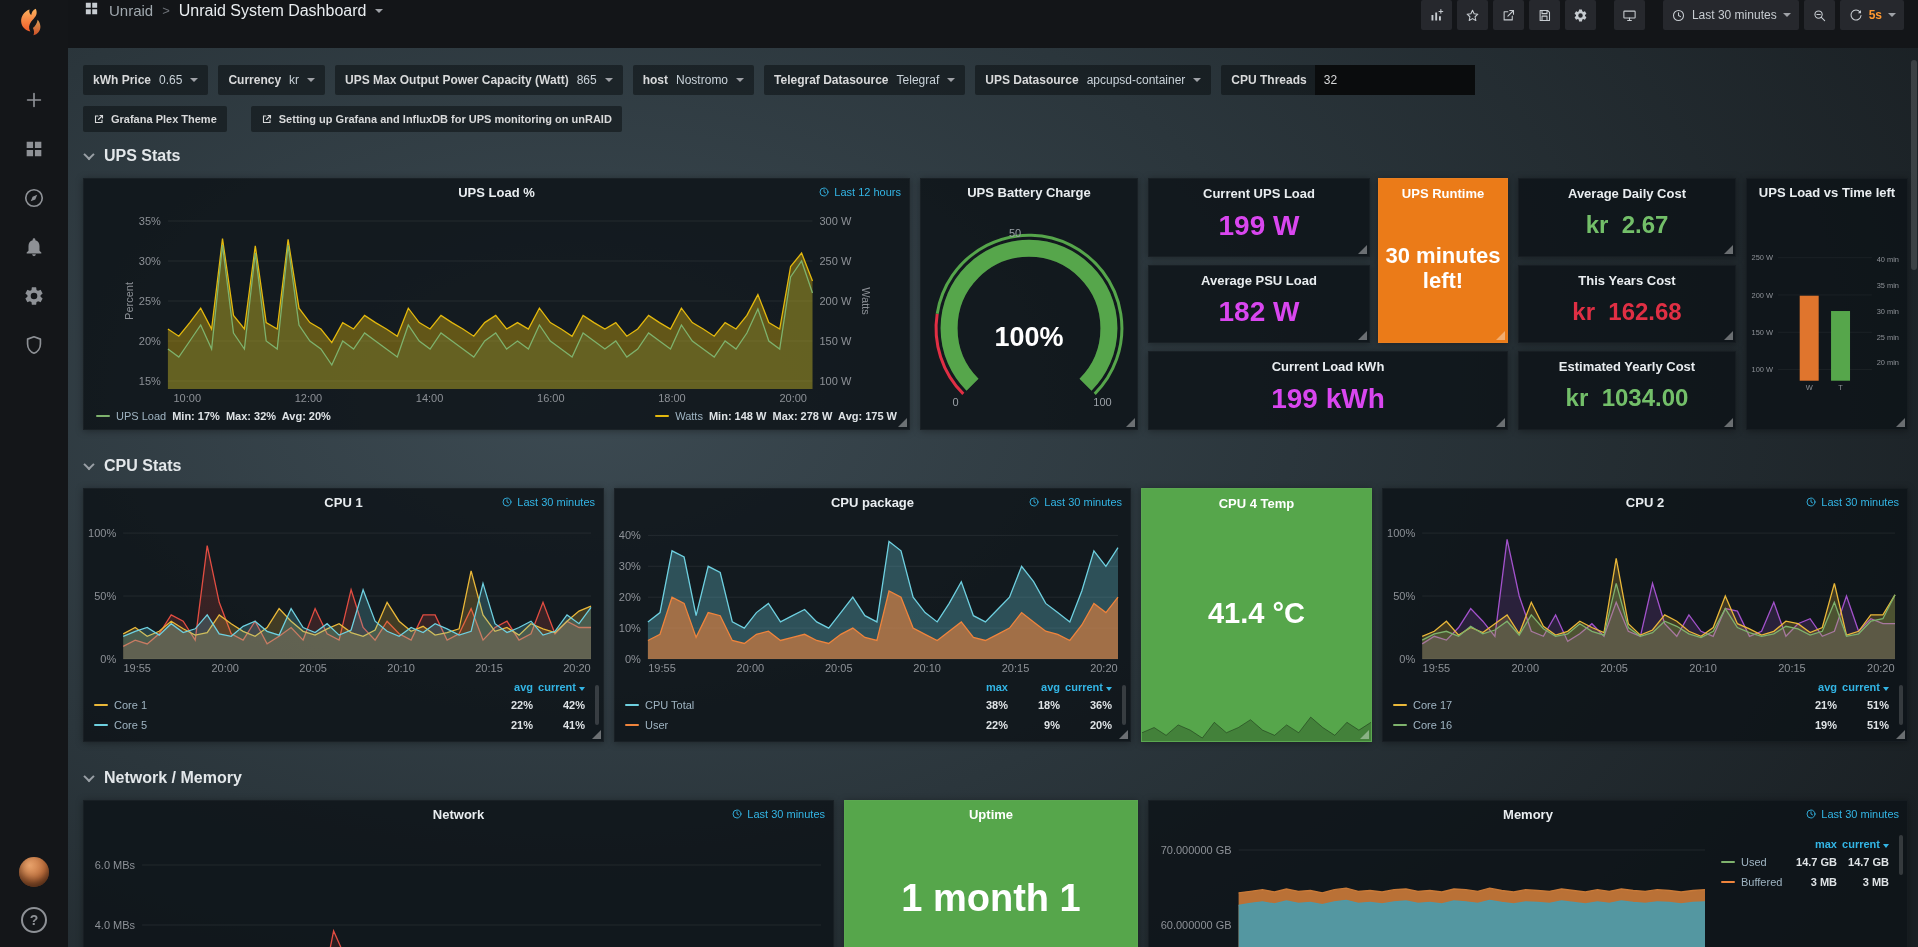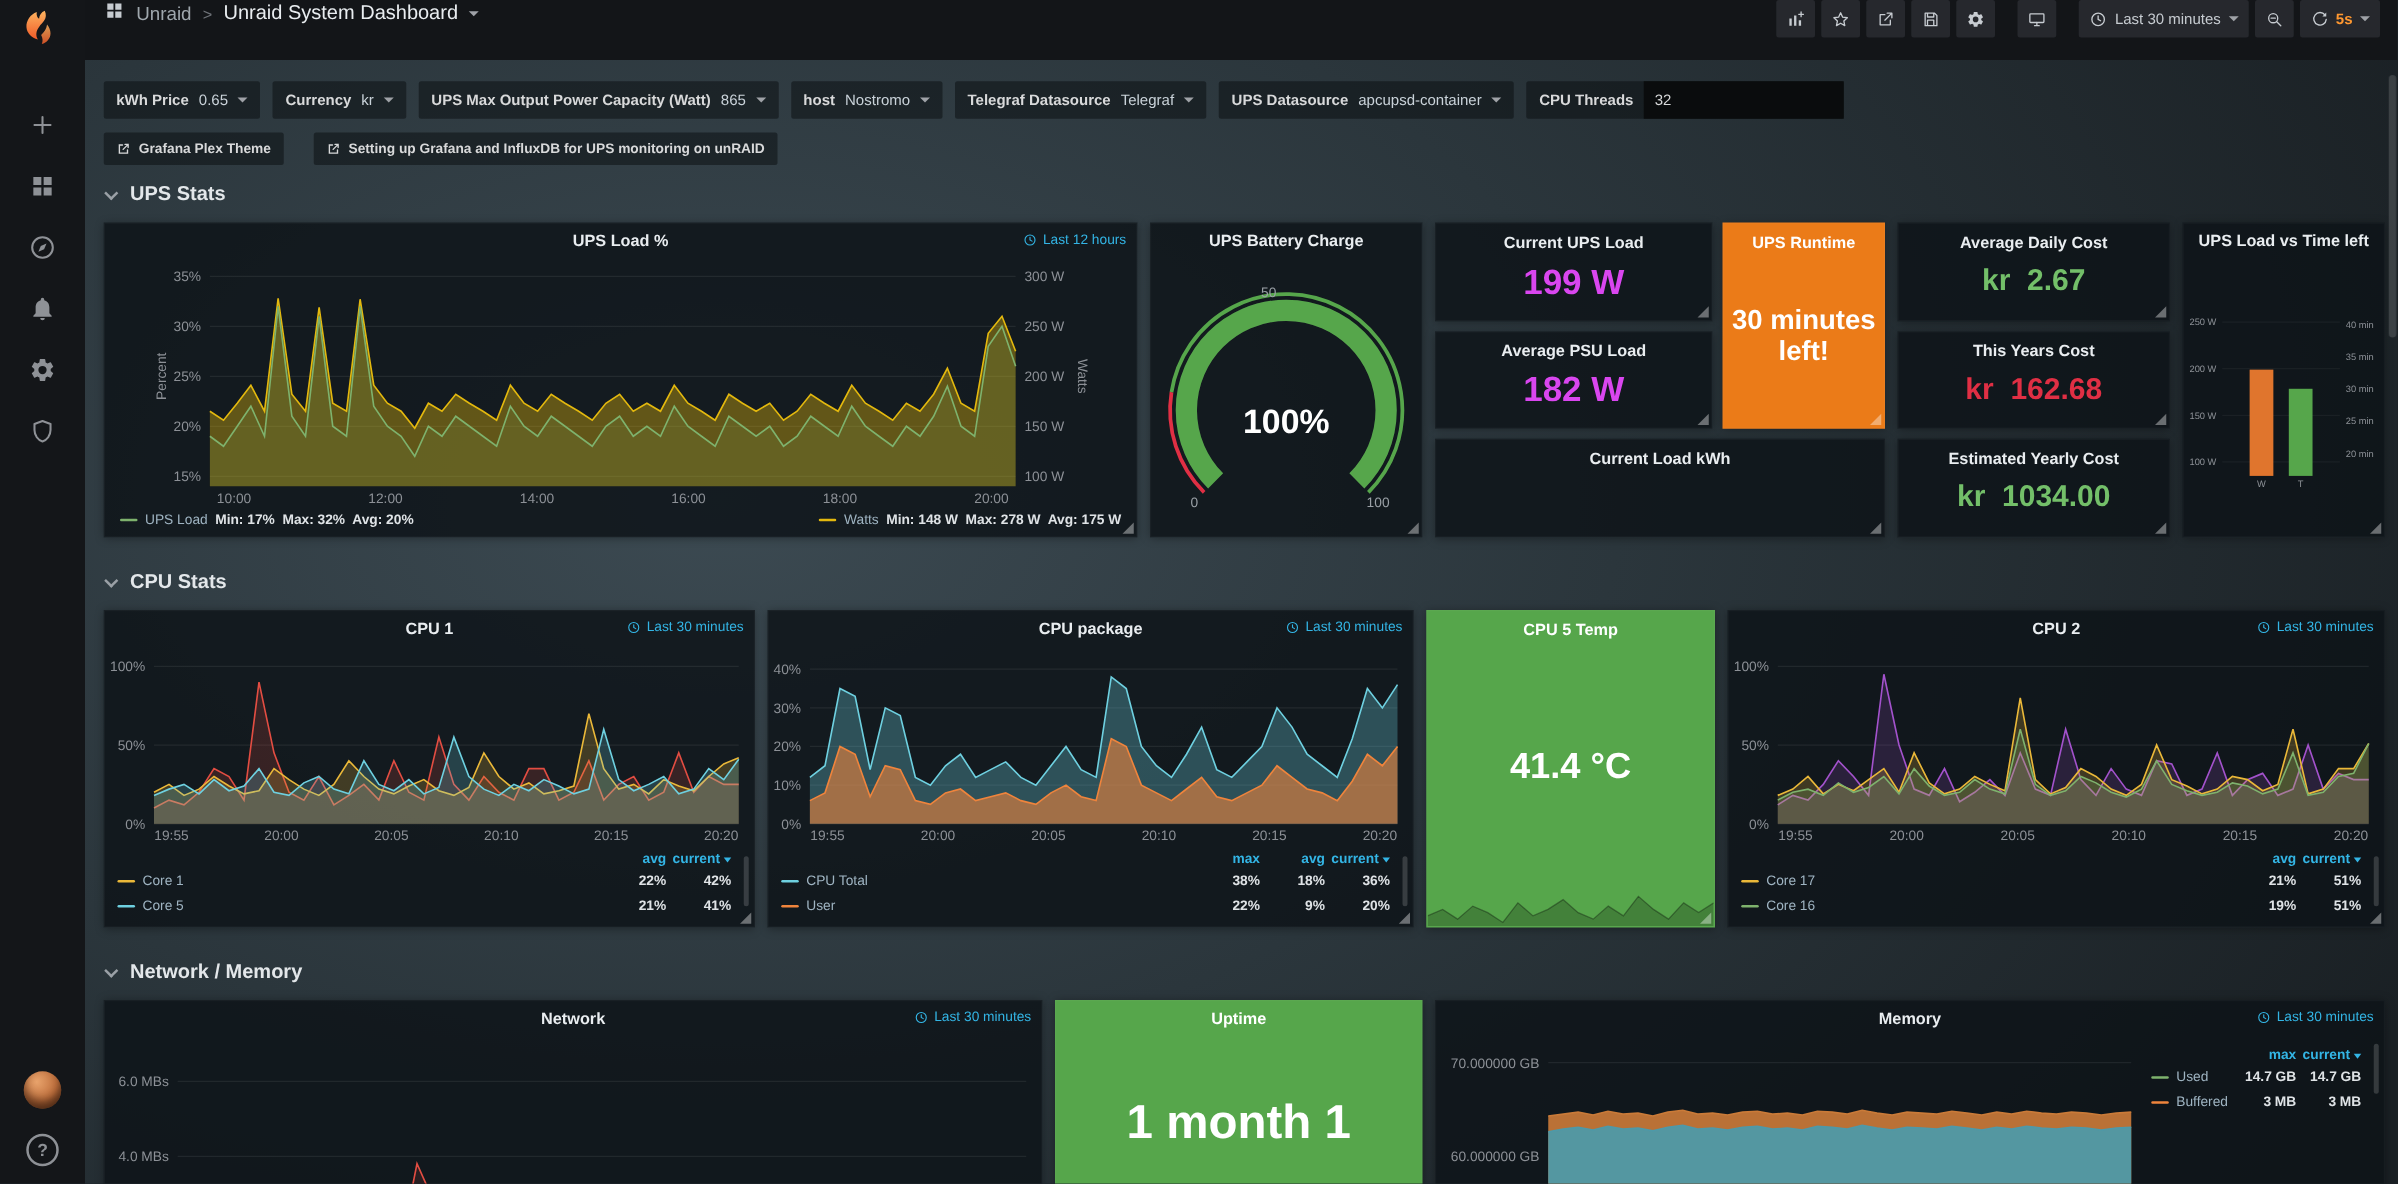--- a/index.html
+++ b/index.html
@@ -377,20 +377,21 @@
             <div class="stat-value" style="white-space:normal">30 minutes left!</div>
             <div class="resize-handle"></div>
           </section>
           <section class="panel">
             <div class="stat-title">Average PSU Load</div>
             <div class="stat-value">182 W</div>
             <div class="resize-handle"></div>
           </section>
           <section class="panel kwh">
             <div class="stat-title">Current Load kWh</div>
+            <div class="stat-value">199 kWh</div>
             <div class="resize-handle"></div>
           </section>
         </div>
 
         <div class="cluster-b">
           <section class="panel cost">
             <div class="stat-title">Average Daily Cost</div>
             <div class="stat-value" style="color: rgb(115, 191, 105);">kr  2.67</div>
             <div class="resize-handle"></div>
           </section>
@@ -555,21 +556,21 @@
                 <span class="lg-val">9%</span>
                 <span class="lg-val">20%</span>
               </div>
               <div class="lb-scroll"></div>
             </div>
           <div class="resize-handle"></div>
         </section>
 
         <div class="col" style="width:231px">
           <section class="panel bgpanel temp" style="background: rgb(86, 166, 75);">
-            <div class="stat-title">CPU 5 Temp</div>
+            <div class="stat-title">CPU 4 Temp</div>
             <div class="stat-value" style="padding-bottom:26px">41.4 °C</div>
             <svg class="spark" viewBox="0 0 229 38">
                 <path d="M0.0 29.7 L12.1 24.5 L24.1 32.3 L36.2 21.9 L48.2 27.1 L60.3 35.0 L72.3 19.3 L84.4 29.7 L96.4 24.5 L108.5 16.7 L120.5 27.1 L132.6 32.3 L144.6 21.9 L156.7 29.7 L168.7 14.1 L180.8 24.5 L192.8 32.3 L204.9 19.3 L216.9 27.1 L229.0 19.3 L 229 38 L 0 38 Z" fill="rgba(0,0,0,0.22)" stroke="none"></path>
                 <path d="M0.0 29.7 L12.1 24.5 L24.1 32.3 L36.2 21.9 L48.2 27.1 L60.3 35.0 L72.3 19.3 L84.4 29.7 L96.4 24.5 L108.5 16.7 L120.5 27.1 L132.6 32.3 L144.6 21.9 L156.7 29.7 L168.7 14.1 L180.8 24.5 L192.8 32.3 L204.9 19.3 L216.9 27.1 L229.0 19.3" fill="none" stroke="rgba(0,0,0,0.35)" stroke-width="1"></path>
               </svg>
             <div class="resize-handle"></div>
           </section>
         </div>
 
         <section class="panel" style="flex:1">

